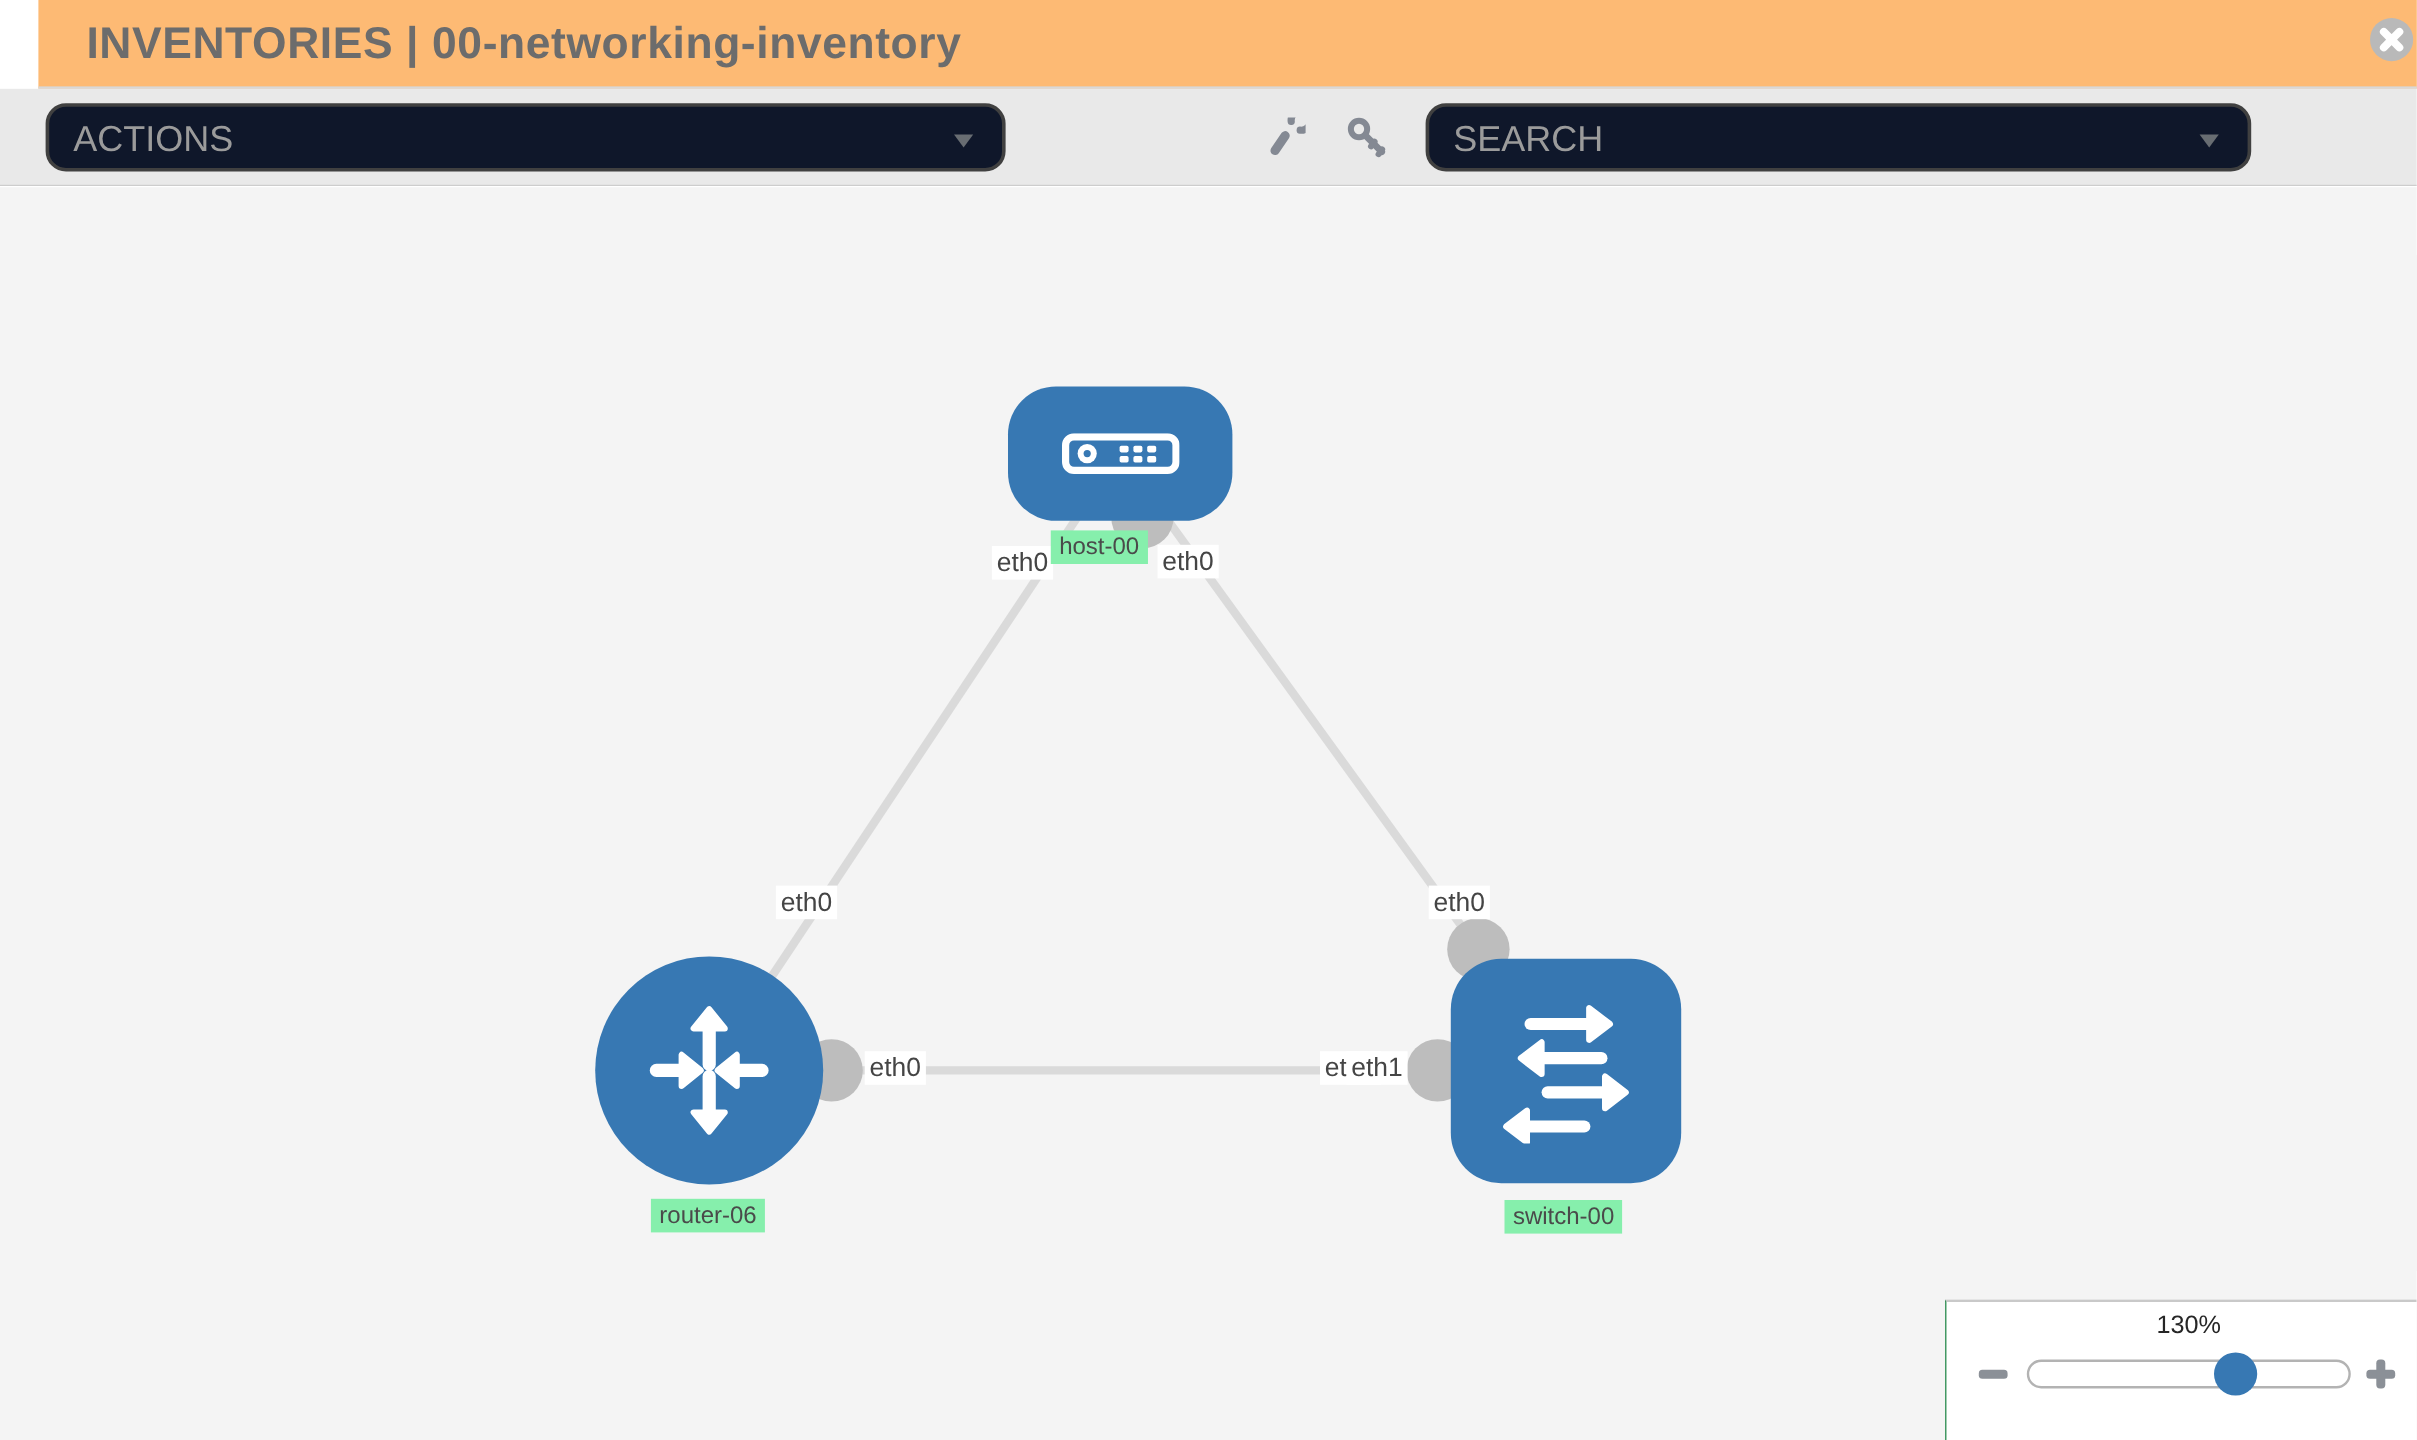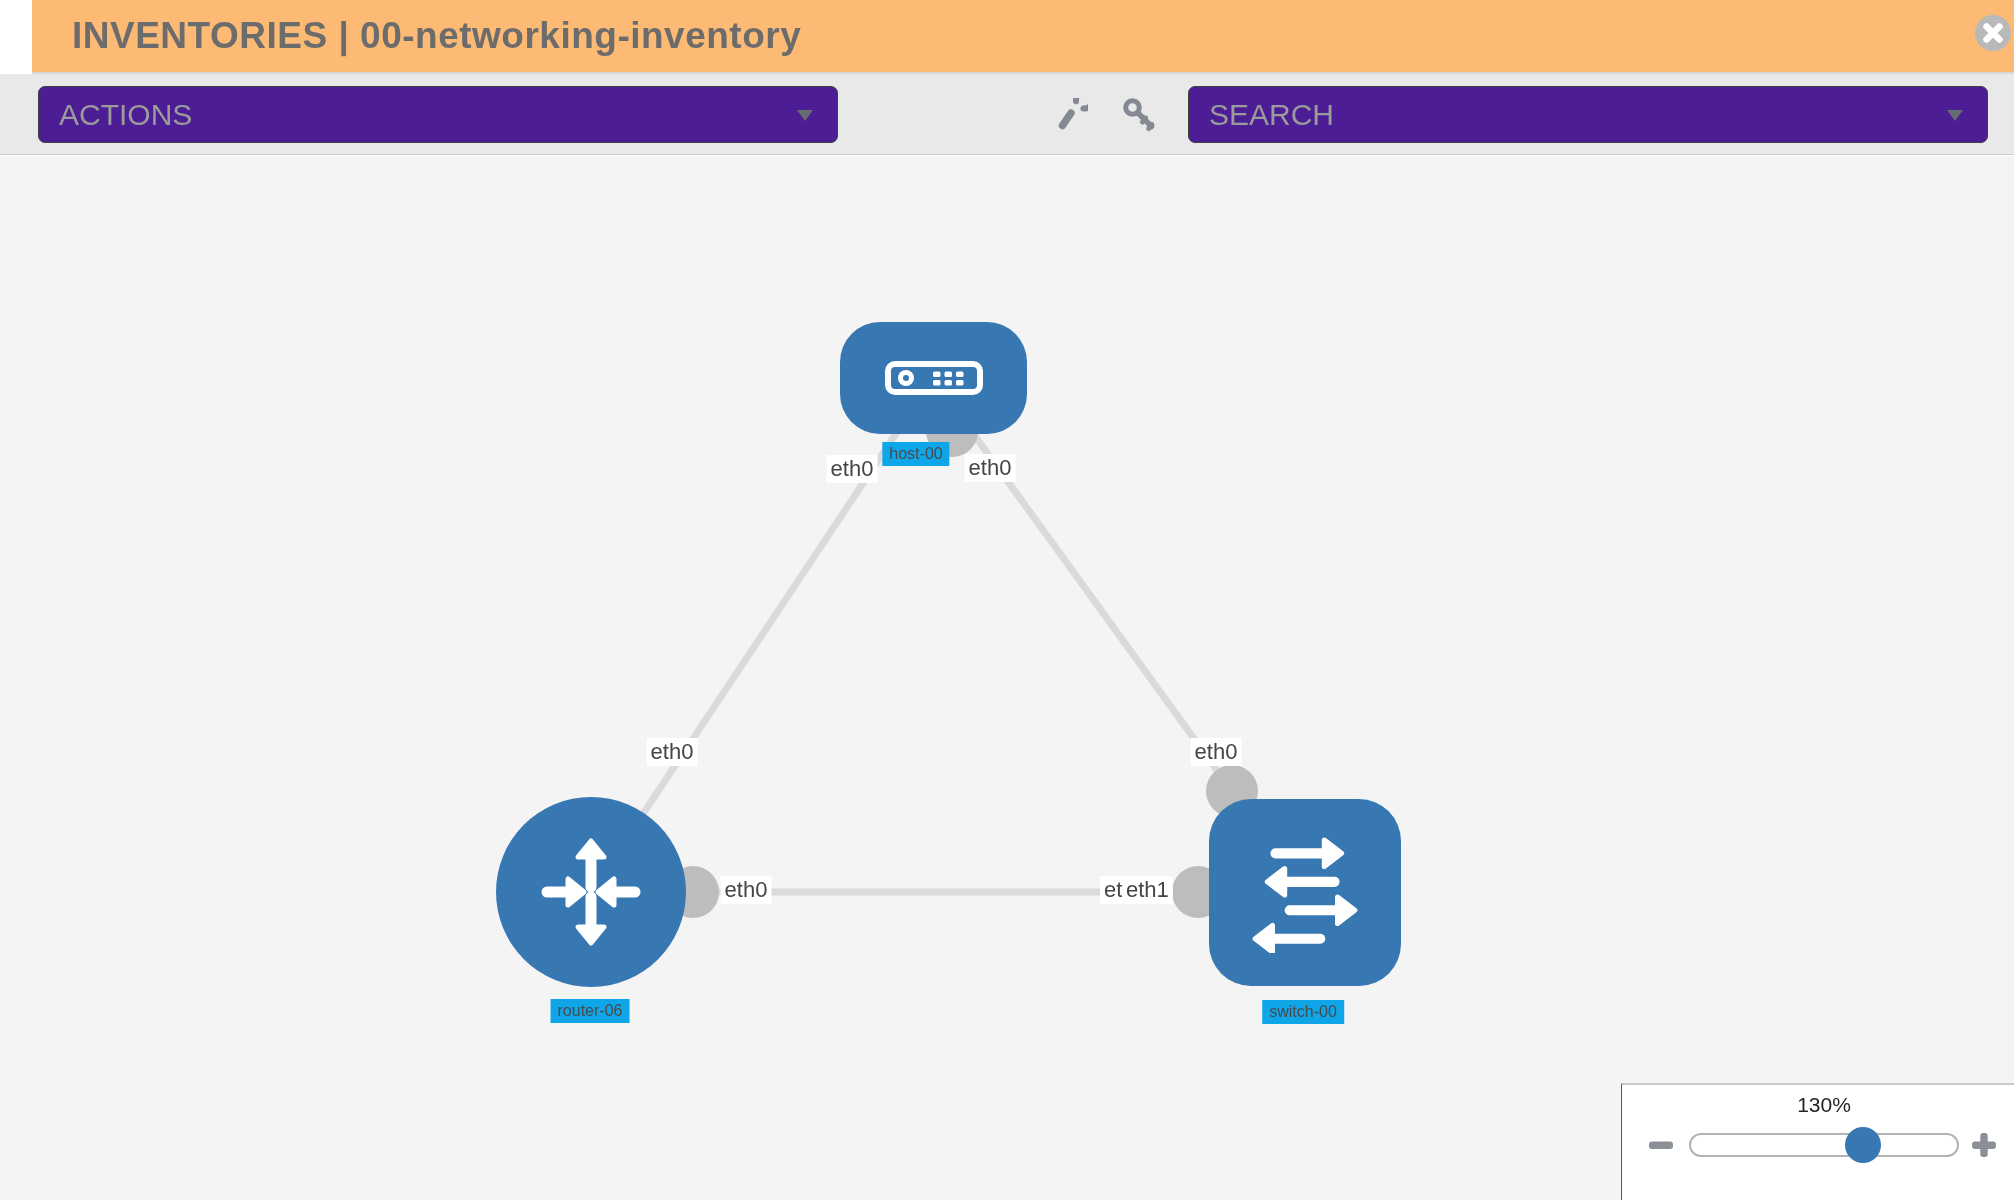--- a/index.html
+++ b/index.html
@@ -6,37 +6,37 @@
   html,body { width:2014px; height:1200px; font-family:"Liberation Sans",sans-serif; background:#fff; overflow:hidden; }
   .app { position:relative; width:2014px; height:1200px; }
 
   
   .hdr { position:absolute; left:0; top:0; width:2014px; height:74px; background:#fdba74; border-bottom:2px solid #d8d8d8;margin-left:32px; }
   .hdr h1 { position:absolute; left:40px; top:0; line-height:72px; font-size:37px; font-weight:bold; color:#6c6c6c; letter-spacing:0.5px; }
   .close-btn { position:absolute; right:35px; top:15px; width:36px; height:36px; border-radius:50%; background:#b9b9b9; cursor:pointer; display:flex; align-items:center; justify-content:center; }
 
   
   .tbar { position:absolute; left:0; top:74px; width:2014px; height:81px; background:#e9e9e9; border-bottom:1px solid #cdcdcd; }
-  .dd { position:absolute; top:12px; height:57px; background:#4c1d95; border:1px solid #404040; border-radius:7px; cursor:pointer; }
+  .dd { position:absolute; top:12px; height:57px; background:#0f172a; border:3px solid #404040; border-radius:17px; cursor:pointer; }
   .dd .lbl { position:absolute; left:20px; top:0; line-height:55px; font-size:30px; color:#9b9b9b; }
   .dd .chev { position:absolute; right:24px; top:23px; width:0; height:0; border-left:8px solid transparent; border-right:8px solid transparent; border-top:11px solid #686d72; }
   .dd-actions { left:38px; width:800px; }
-  .dd-search { left:1188px; width:800px;padding-left:20px; }
+  .dd-search { left:1188px; width:688px;padding-left:20px; }
   .tool-ic { position:absolute; cursor:pointer; }
 
   
   .canvas { position:absolute; left:0; top:156px; width:2014px; height:1044px; background:#f4f4f4; overflow:hidden; }
   svg.edges { position:absolute; left:0; top:0; }
   .dot { position:absolute; width:52px; height:52px; border-radius:50%; background:#bdbdbd; }
   .node { position:absolute; background:#3778b3; display:flex; align-items:center; justify-content:center; cursor:pointer; }
   .node-host { left:840px; top:166px; width:187px; height:112px; border-radius:40px; }
   .node-router { left:496px; top:641px; width:190px; height:190px; border-radius:50%; }
   .node-switch { left:1209px; top:643px; width:192px; height:187px; border-radius:42px; }
   .chip { position:absolute; background:#fff; color:#454545; font-size:22px; line-height:1; padding:3px 4px; white-space:nowrap; }
-  .nlabel { position:absolute; background:#0ea5e9; color:#4a4a4a; font-size:16px; line-height:1; padding:4px 7px; white-space:nowrap; }
+  .nlabel { position:absolute; background:#86efac; color:#4a4a4a; font-size:20px; line-height:1; padding:4px 7px; white-space:nowrap; }
   .ctr { transform:translateX(-50%); }
 
   
   .zoom-panel { position:absolute; left:1621px; top:927px; width:393px; height:117px; background:#fff; border-top:2px solid #c9c9c9; border-left:1px solid #15803d; }
   .zoom-level { position:absolute; left:67px; top:8px; width:270px; text-align:center; font-size:21px; color:#262626; }
   .zoom-minus, .zoom-plus { position:absolute; top:47px; cursor:pointer; }
   .zoom-minus { left:26px; }
   .zoom-plus { left:349px; }
   .zoom-track { position:absolute; left:67px; top:48px; width:270px; height:24px; background:#fff; border:2px solid #b3b3b3; border-radius:13px; cursor:pointer; }
   .zoom-thumb { position:absolute; left:223px; top:42px; width:36px; height:36px; border-radius:50%; background:#3778b3; cursor:grab; }

